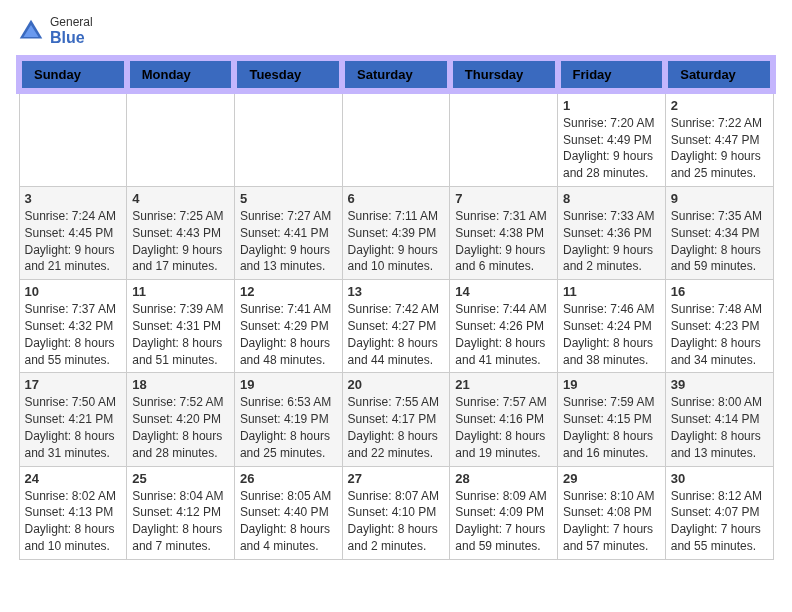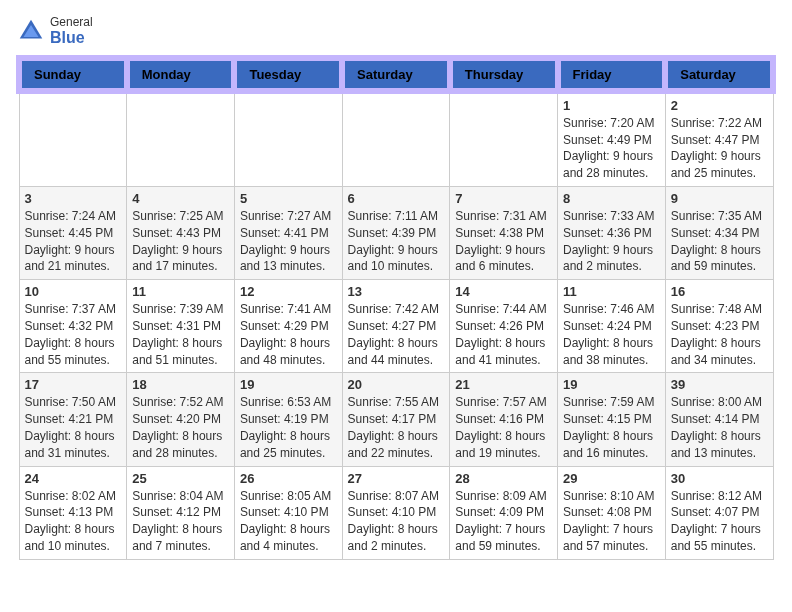--- a/index.html
+++ b/index.html
@@ -287,21 +287,21 @@
         </td>
         <td>
           <span class="day-number">25</span>
           <div class="day-info">Sunrise: 8:04 AM
 Sunset: 4:12 PM
 Daylight: 8 hours and 7 minutes.</div>
         </td>
         <td>
           <span class="day-number">26</span>
           <div class="day-info">Sunrise: 8:05 AM
-Sunset: 4:10 PM
+Sunset: 4:40 PM
 Daylight: 8 hours and 4 minutes.</div>
         </td>
         <td>
           <span class="day-number">27</span>
           <div class="day-info">Sunrise: 8:07 AM
 Sunset: 4:10 PM
 Daylight: 8 hours and 2 minutes.</div>
         </td>
         <td>
           <span class="day-number">28</span>

